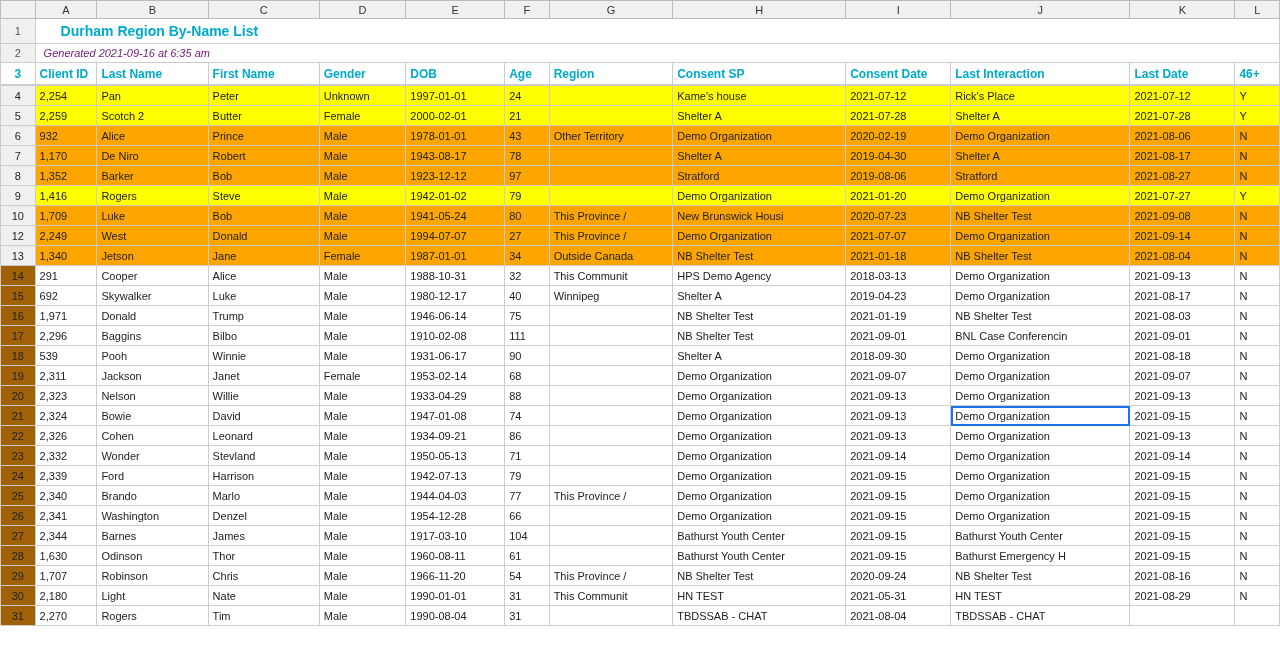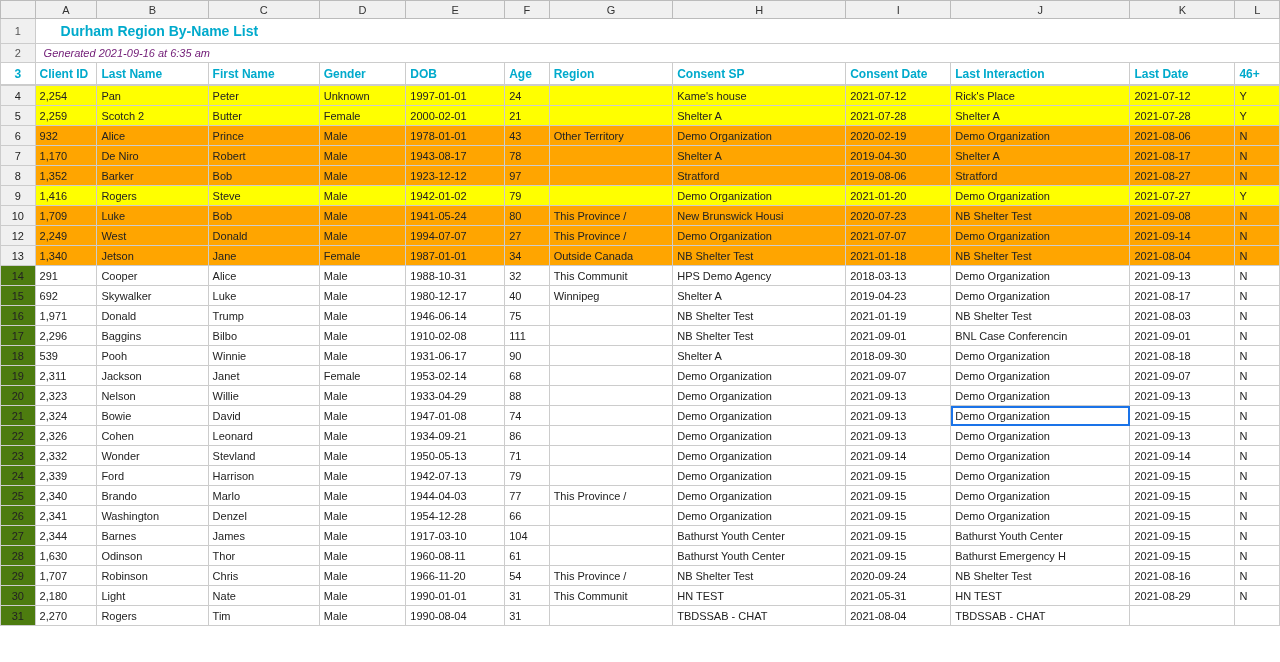--- a/index.html
+++ b/index.html
@@ -81,21 +81,21 @@
     .row-orange td {
       background: #ffa500 !important;
     }
     
     .cell-selected {
       outline: 2px solid #1a73e8;
       outline-offset: -2px;
     }
     
     .data-row .row-num {
-      background: #4d7c0f;
+      background: #a16207;
     }
     .row-yellow .row-num {
       background: #f0f0f0 !important;
     }
     .row-orange .row-num {
       background: #f0f0f0 !important;
     }
     
     .col-rn  { width: 28px; }
     .col-a   { width: 50px; }

